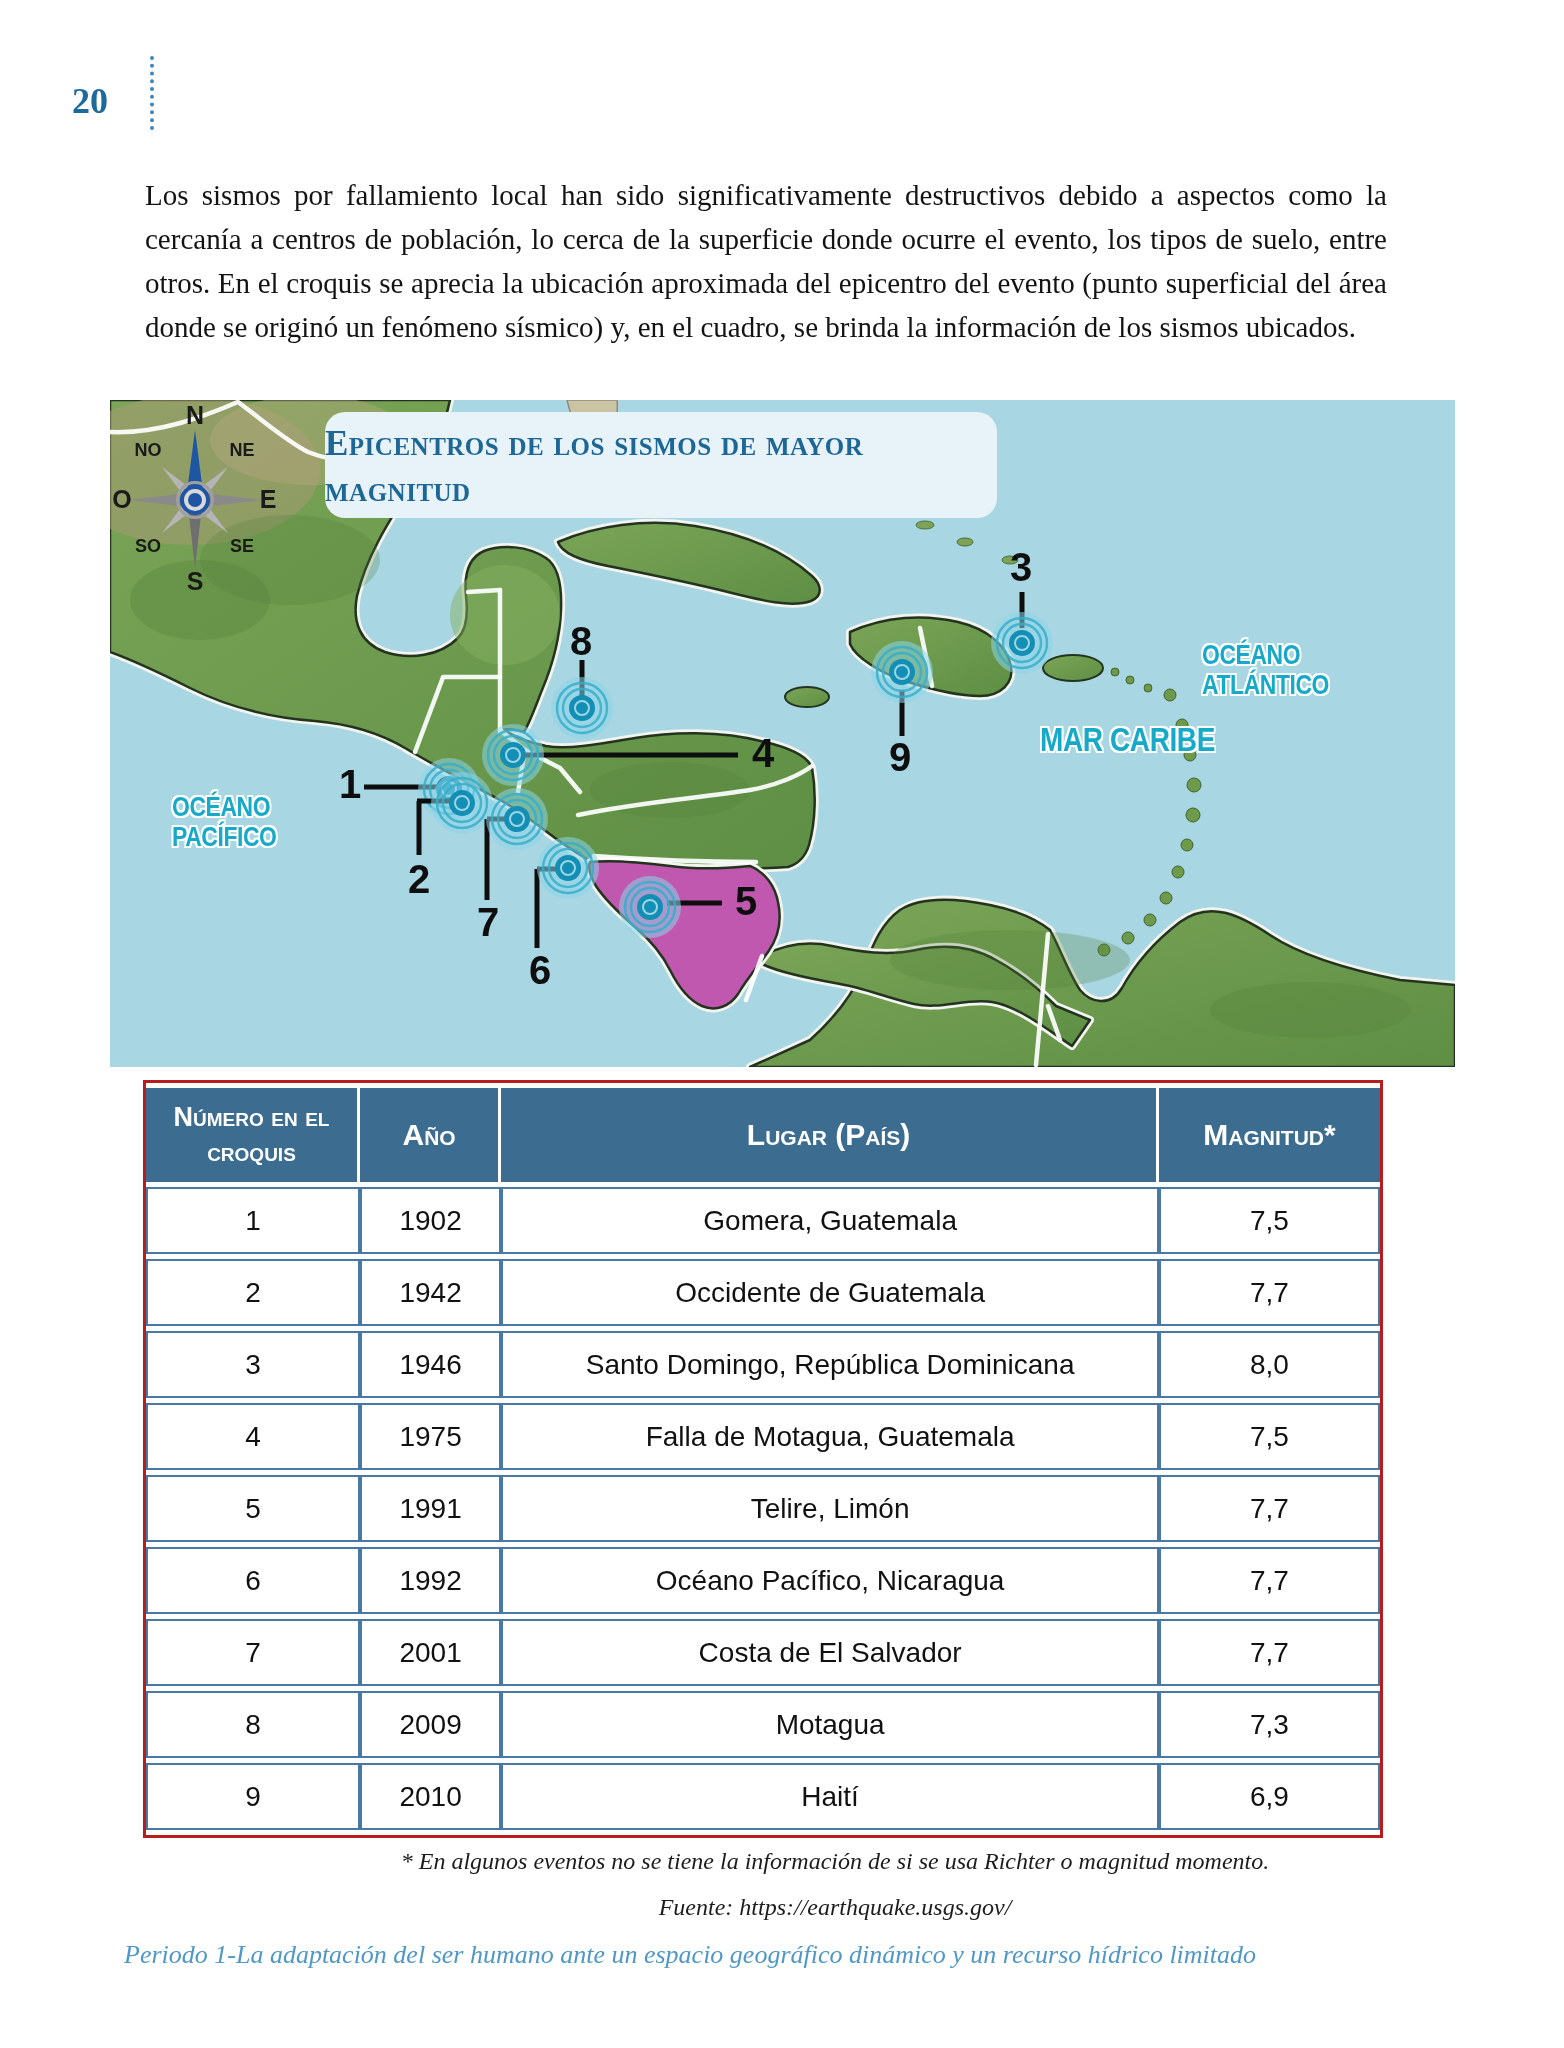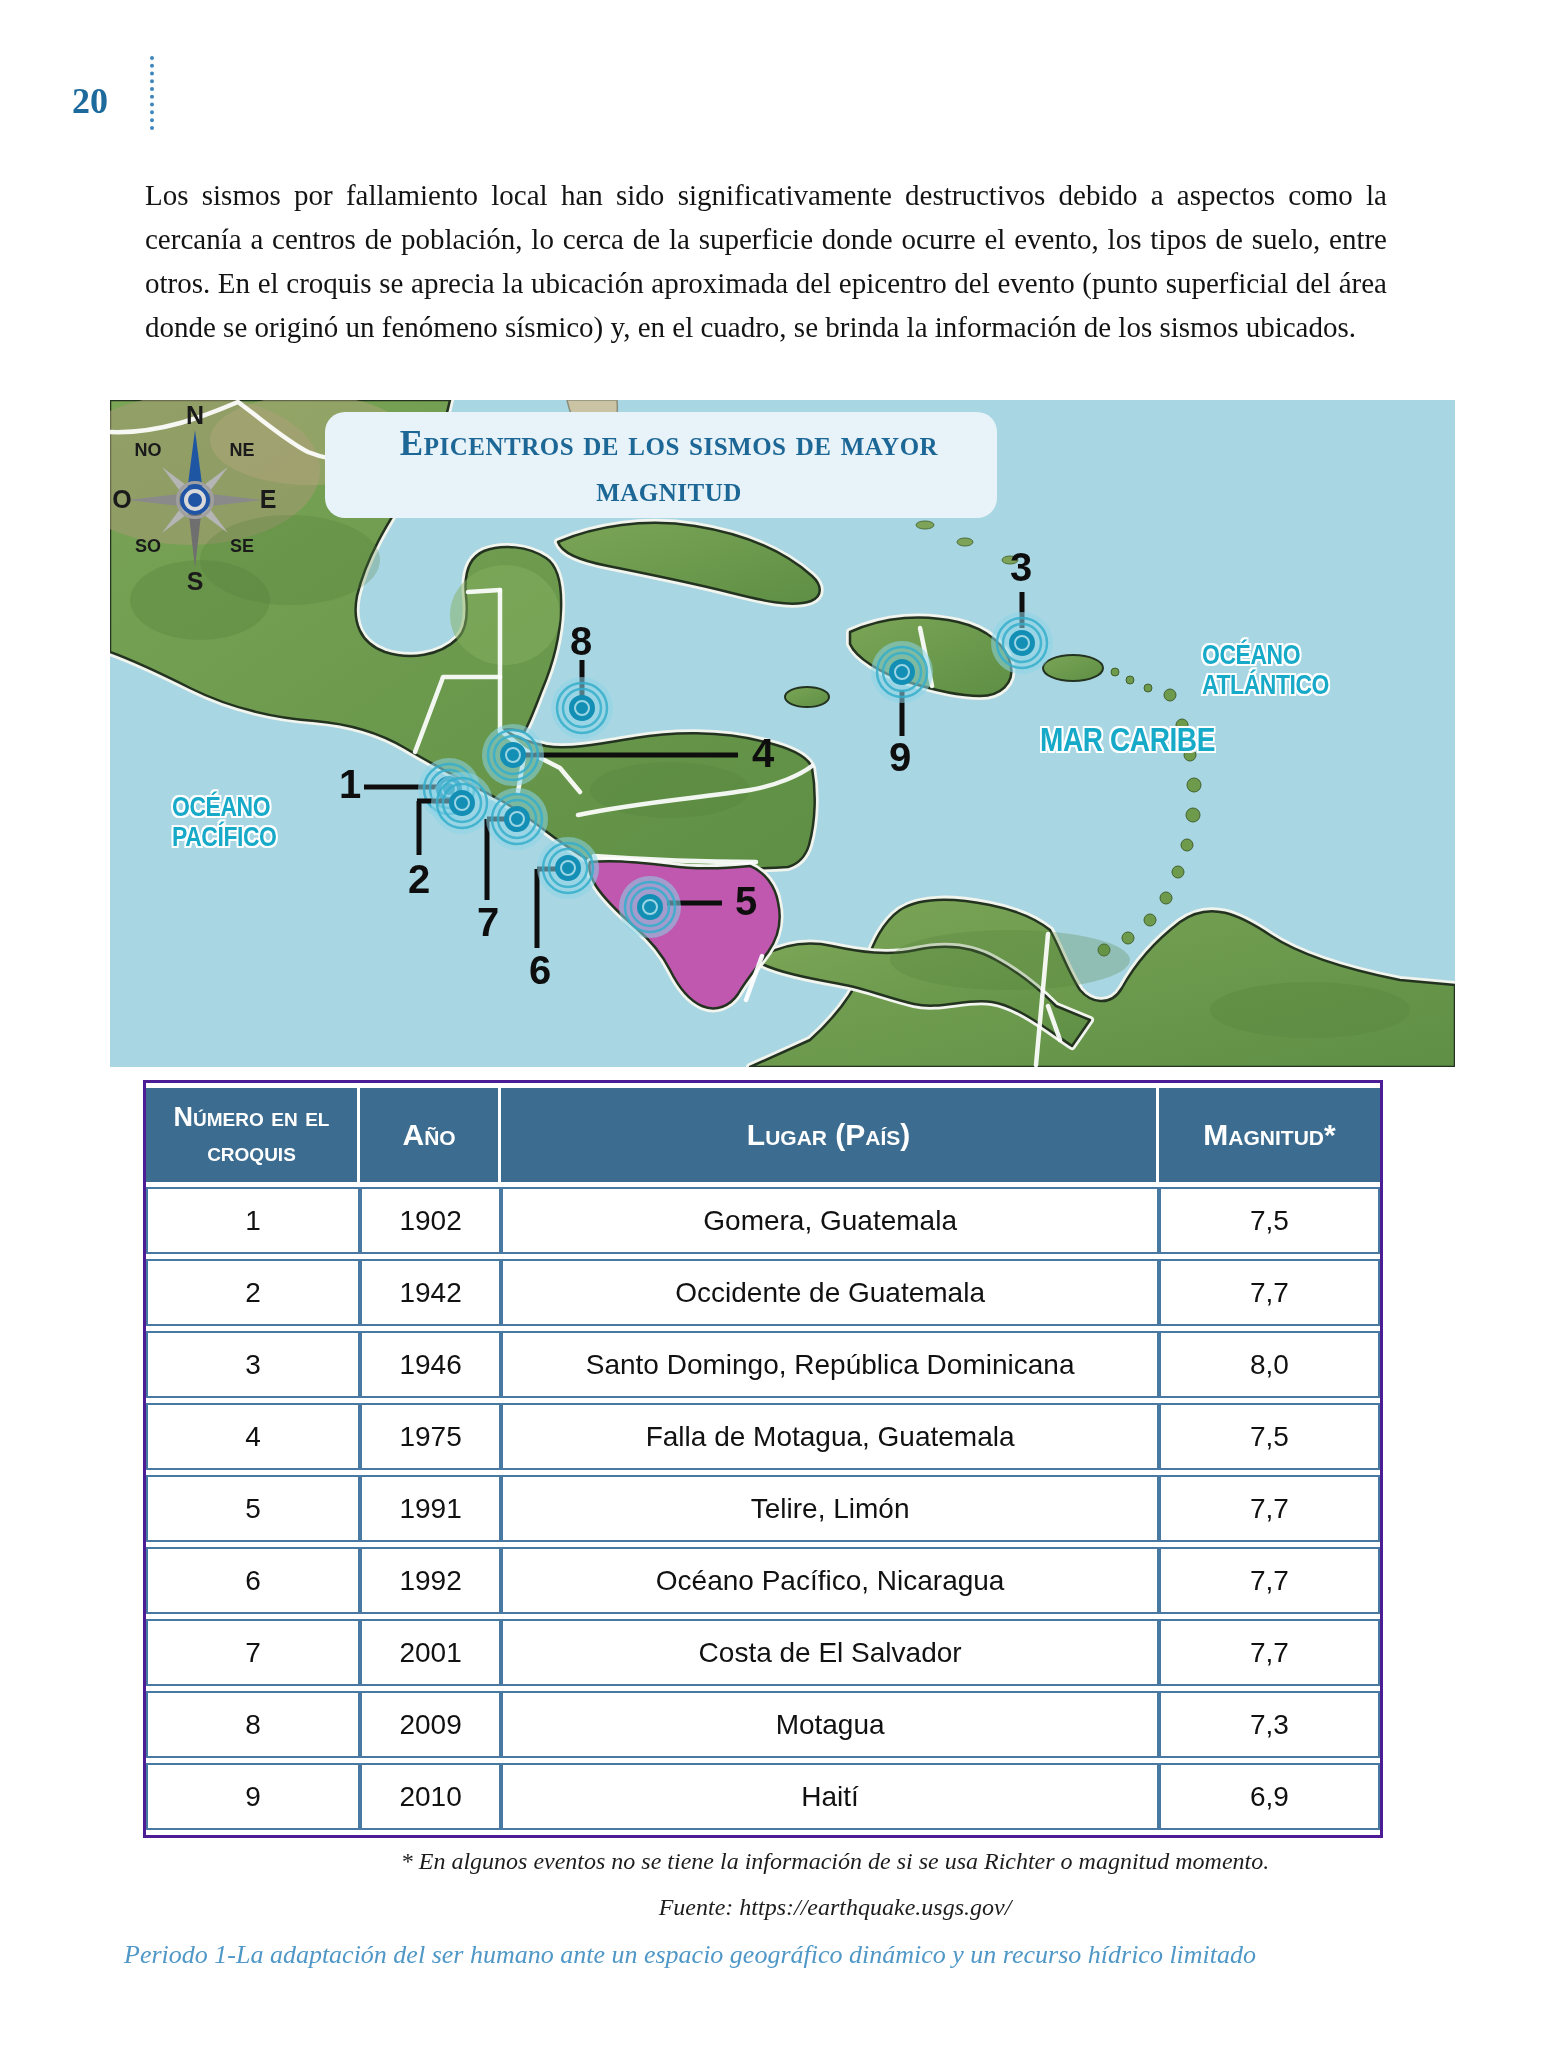--- a/index.html
+++ b/index.html
@@ -13,23 +13,23 @@
 
   
   .intro{position:absolute;left:145px;top:144px;width:1242px;font-size:29px;line-height:1.52;
         color:#131313;text-align:justify;}
 
   
   .map{position:absolute;left:110px;top:400px;width:1345px;height:667px;background:#a9d6e3;}
   .map svg{position:absolute;left:0;top:0;}
 
   .map-title{position:absolute;left:215px;top:12px;width:672px;height:106px;background:#e7f3f8;
-        border-radius:20px;text-align:center;color:#1d6796;font-variant:small-caps;
+        border-radius:20px;color:#1d6796;font-variant:small-caps;
         font-weight:bold;font-size:35px;line-height:46px;padding-top:9px;box-sizing:border-box;
-        letter-spacing:.5px;padding-left:16px;}
+        letter-spacing:.5px;}
 
   .ocean{position:absolute;color:#17a9c8;font-family:"Liberation Sans",sans-serif;
         font-weight:bold;font-size:27px;line-height:1.12;letter-spacing:-.5px;
         text-shadow:-2px -2px 0 #fff,2px -2px 0 #fff,-2px 2px 0 #fff,2px 2px 0 #fff,
                     0 -2px 0 #fff,0 2px 0 #fff,-2px 0 0 #fff,2px 0 0 #fff;}
   .ocean .sqz{display:inline-block;transform:scaleX(.85);transform-origin:0 50%;}
   #pacific{left:62px;top:392px;}
   #caribe{left:903px;top:322px;font-size:33px;padding-left:27px;}
   #atlantic{left:1092px;top:240px;}
 
@@ -49,21 +49,21 @@
   
   .leader{stroke:#0e0e0e;stroke-width:5;}
   .halo{fill:rgba(140,214,232,.55);}
   .ring{fill:none;stroke:#35aecb;stroke-width:2.5;opacity:.85;}
   .core{fill:#138fb5;}
   .inner{fill:none;stroke:#bfe6ef;stroke-width:2;opacity:.8;}
   .mnum{font-family:"Liberation Sans",sans-serif;font-weight:bold;font-size:40px;fill:#0e0e0e;
         text-anchor:middle;dominant-baseline:middle;}
 
   
-  .tbl-frame{position:absolute;left:143px;top:1080px;width:1240px;border:3px solid #4c1d95;
+  .tbl-frame{position:absolute;left:143px;top:1080px;width:1240px;border:3px solid #b91c1c;
         box-sizing:border-box;background:#fff;}
   .tbl-frame table{width:100%;border-collapse:separate;border-spacing:0 5px;}
   th{background:#3c6d90;color:#fff;font-family:"Liberation Sans",sans-serif;
      font-variant:small-caps;font-weight:bold;font-size:30px;height:94px;vertical-align:middle;
      text-align:center;border-right:3px solid #fff;padding:0 10px;}
   th:last-child{border-right:none;}
   th.first{font-size:27px;line-height:1.3;padding:0 20px;}
   td{background:#fff;border:2px solid #4779a2;font-family:"Liberation Sans",sans-serif;
      font-size:28px;color:#111;text-align:center;height:63px;vertical-align:middle;padding:0 8px;}
 

